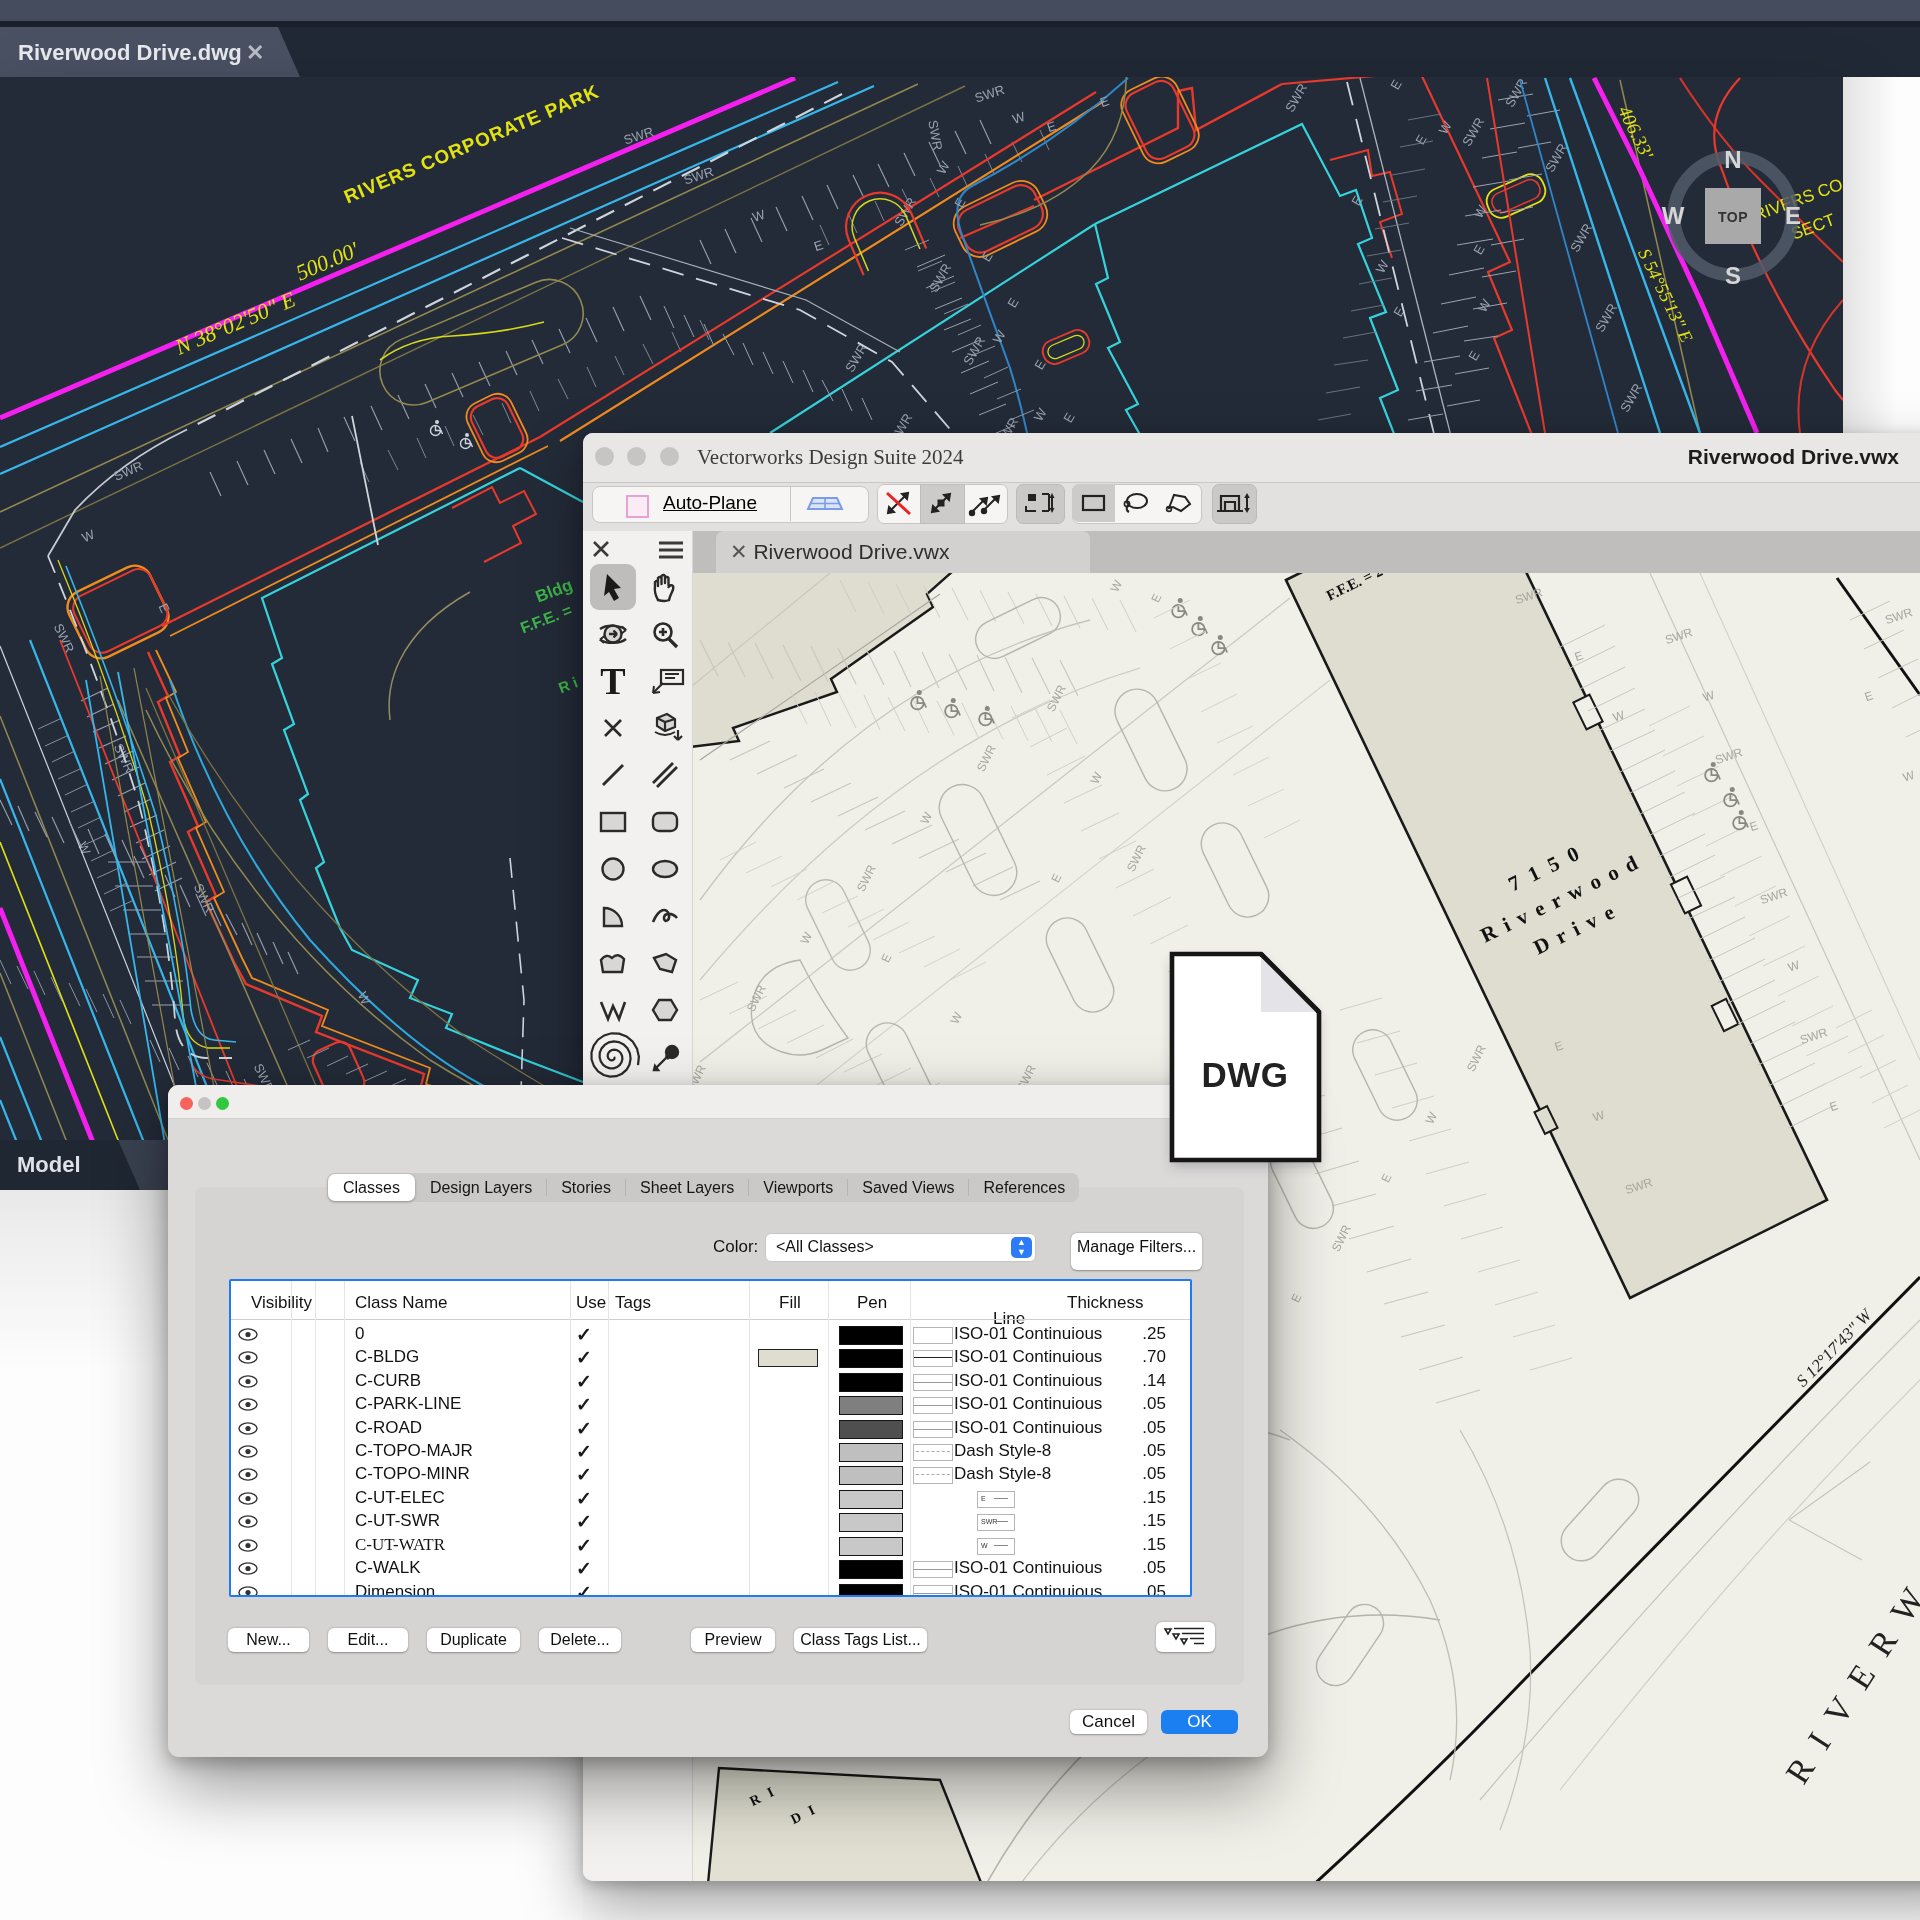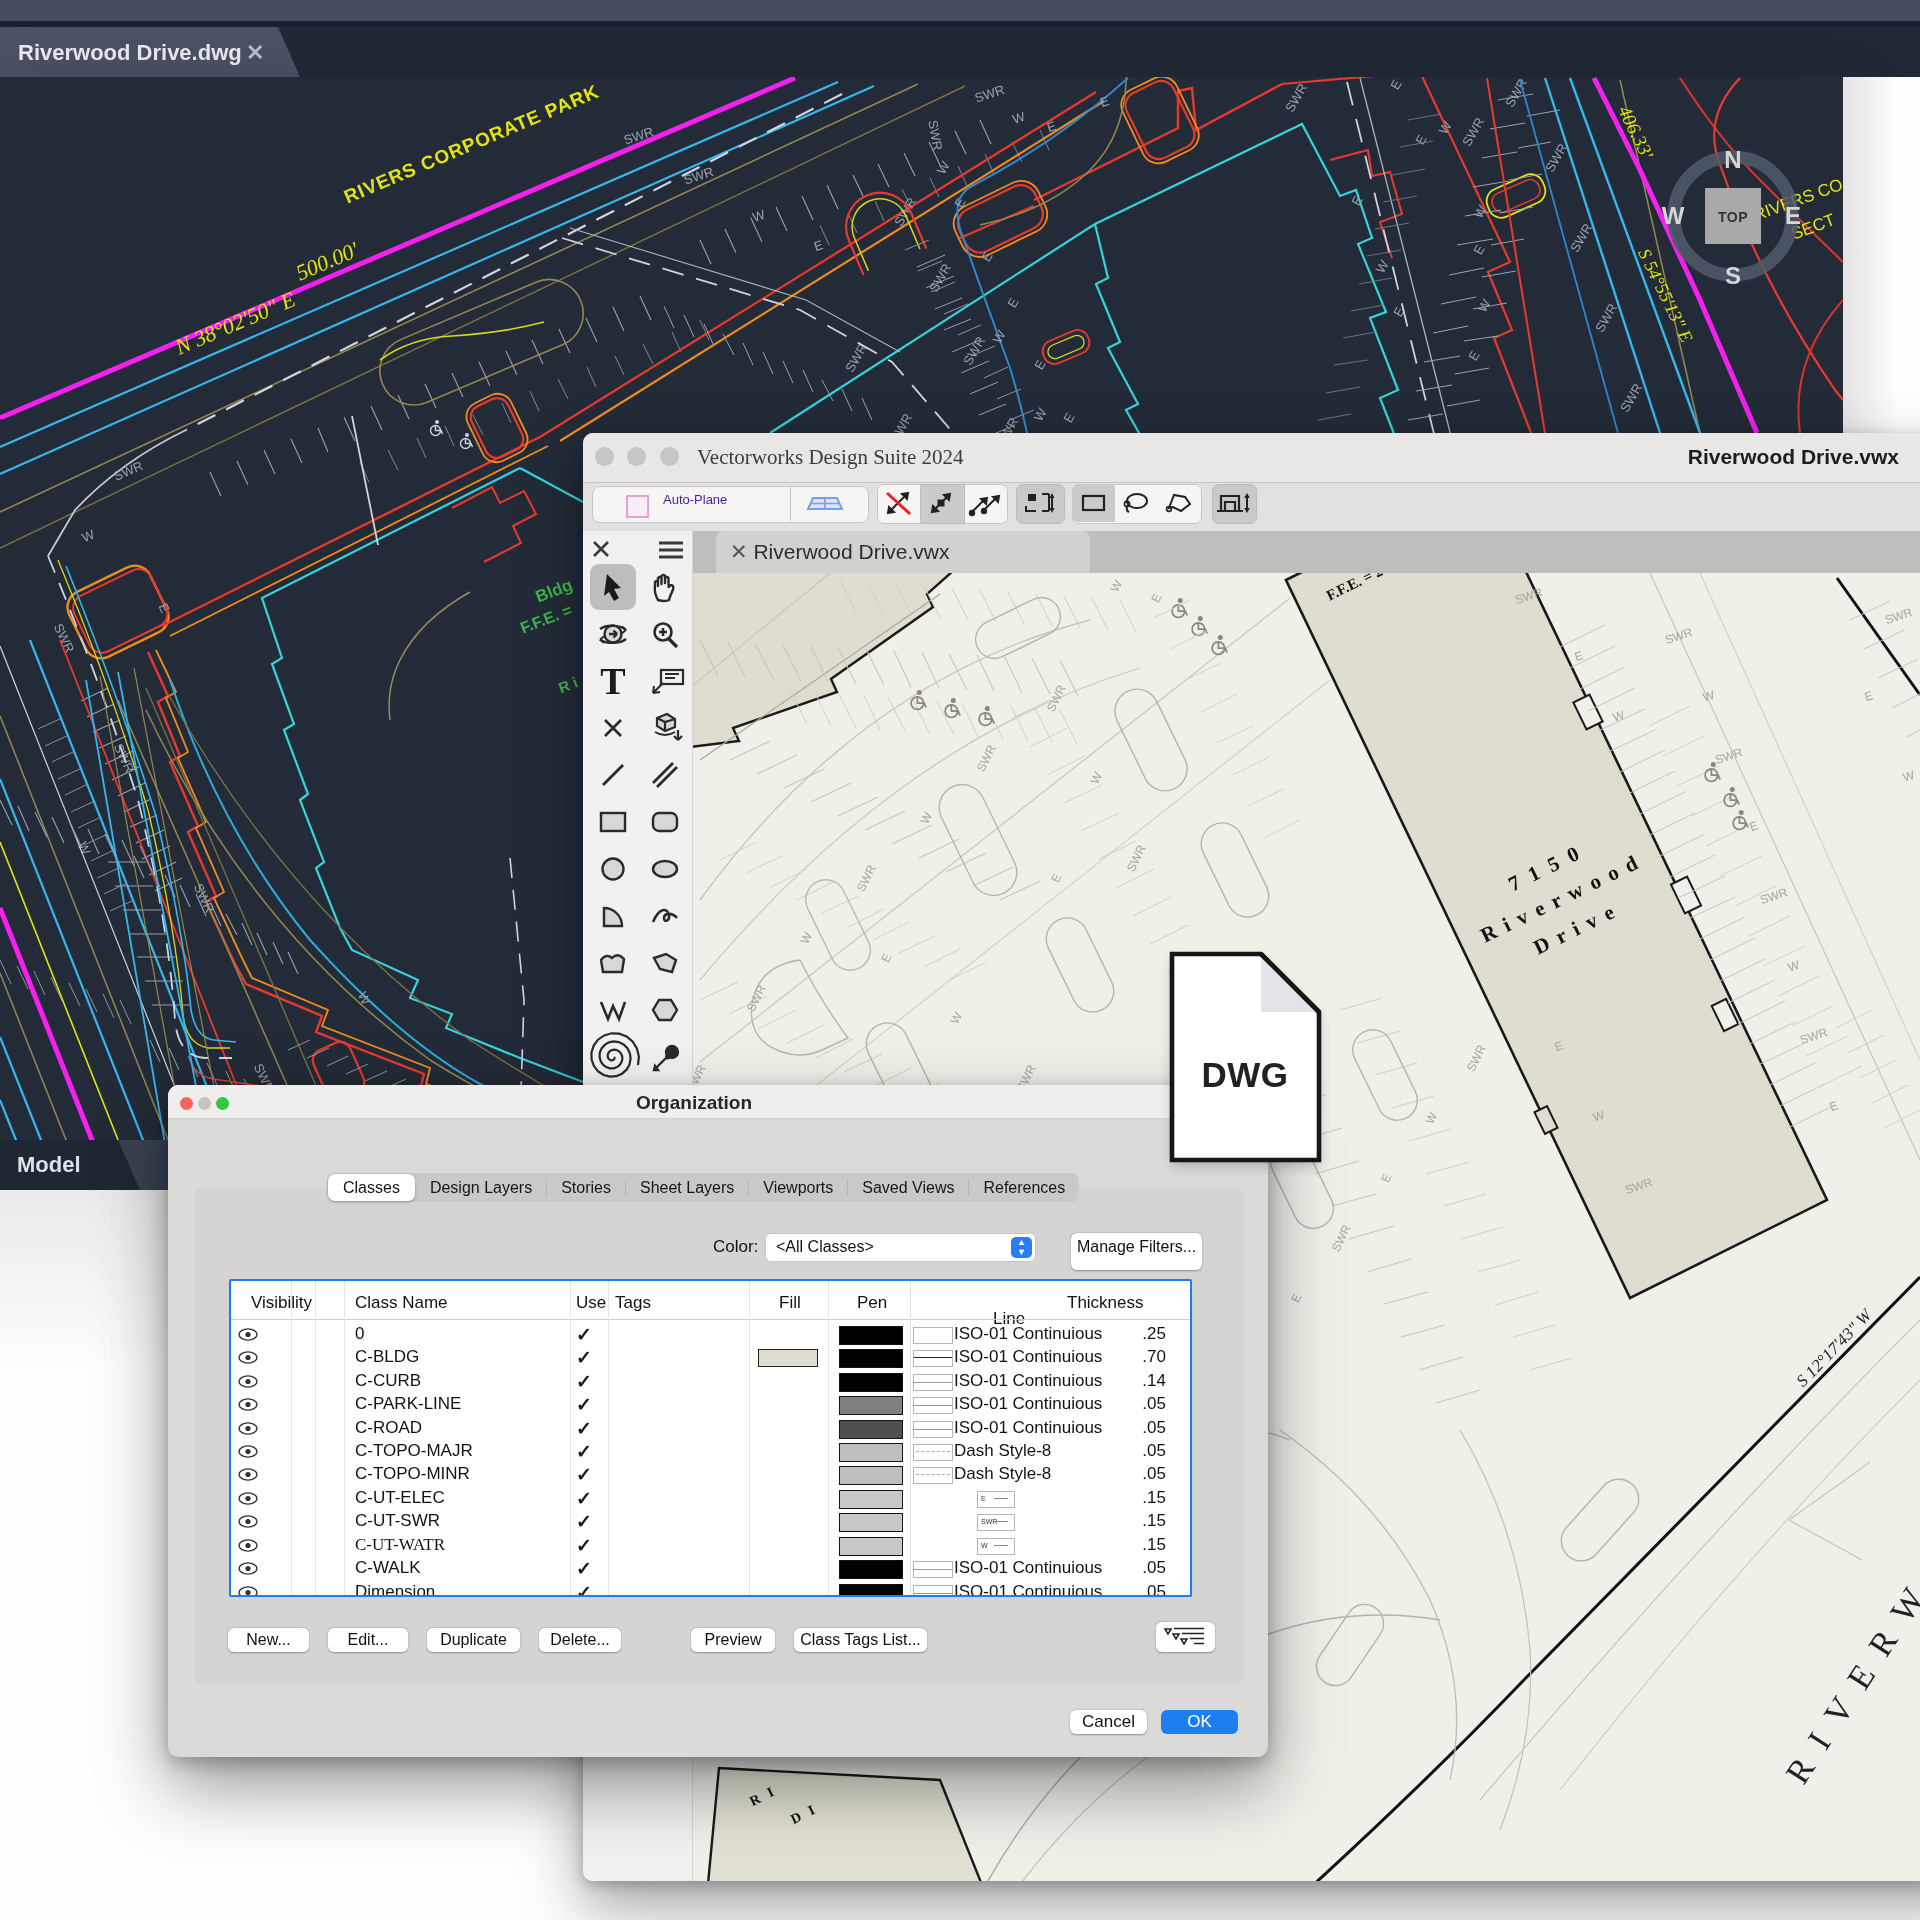--- a/index.html
+++ b/index.html
@@ -436,21 +436,21 @@
   <div class="abs" style="left:12px;top:14px;width:19px;height:19px;border-radius:50%;background:#c7c5c4;"></div>
   <div class="abs" style="left:44px;top:14px;width:19px;height:19px;border-radius:50%;background:#c7c5c4;"></div>
   <div class="abs" style="left:77px;top:14px;width:19px;height:19px;border-radius:50%;background:#c7c5c4;"></div>
   <div class="abs" style="left:114px;top:12px;font-size:21px;color:#3c3c3c;font-family:Liberation Serif, serif;">Vectorworks Design Suite 2024</div>
   <div class="abs" style="right:84px;top:12px;font-size:21px;font-weight:bold;color:#1d1d1d;">Riverwood Drive.vwx</div>
 
   <div class="abs" id="vwtoolbar" style="left:0;top:50px;width:100%;height:48px;background:#e3e1e0;">
       <div class="abs" style="left:9px;top:3px;width:275px;height:35px;background:#f7f5f4;border:1px solid #c9c7c6;border-radius:8px;"></div>
       <div class="abs" style="left:207px;top:3px;width:1px;height:35px;background:#c9c7c6;"></div>
       <div class="abs" style="left:43px;top:12px;width:19px;height:19px;background:#f9ecf5;border:2px solid #e9a0d4;"></div>
-      <div class="abs" style="left:80px;top:9px;font-size:13px;color:#4c1d95;">Auto-Plane</div>
+      <div class="abs" style="left:80px;top:9px;font-size:19px;color:#000000;text-decoration:underline;">Auto-Plane</div>
       <svg class="abs" style="left:222px;top:10px;" width="40" height="22" viewBox="0 0 40 22">
         <path d="M8 5 L32 5 L37 16 L3 16 Z" fill="#dbe4f8" stroke="#7c9be8" stroke-width="2"></path>
         <path d="M20 5 L20 16 M6 10.5 L34 10.5" stroke="#7c9be8" stroke-width="1.6"></path>
       </svg>
       <div class="abs" style="left:294px;top:1px;width:129px;height:38px;background:#f7f5f4;border:1px solid #c8c6c5;border-radius:7px;"></div>
       <div class="abs" style="left:337px;top:1px;width:43px;height:38px;background:#cdcbca;border:1px solid #c0bebd;border-radius:0;"></div>
       <svg class="abs" style="left:294px;top:1px;" width="43" height="38" viewBox="0 0 43 38">
         <g stroke="#222" stroke-width="2" fill="#222">
           <path d="M14 26 L28 12" fill="none"></path>
           <path d="M25 10 L31 9 L30 15 Z"></path>
@@ -975,21 +975,20 @@
   </svg>
 </div>
 
 <div class="abs" id="dialog" style="left:168px;top:1085px;width:1100px;height:672px;background:#dcdad9;border-radius:11px;
      box-shadow:0 30px 70px rgba(0,0,0,.40), 0 6px 18px rgba(0,0,0,.25);overflow:hidden;z-index:5;">
 
   <div class="abs" style="left:0;top:0;width:100%;height:33px;background:#f0eeed;border-bottom:1px solid #d2d0cf;"></div>
   <div class="abs" style="left:12px;top:12px;width:13px;height:13px;border-radius:50%;background:#f7635c;"></div>
   <div class="abs" style="left:30px;top:12px;width:13px;height:13px;border-radius:50%;background:#c6c4c3;"></div>
   <div class="abs" style="left:48px;top:12px;width:13px;height:13px;border-radius:50%;background:#2fc840;"></div>
-  <div class="abs" style="left:0;top:7px;width:1052px;height:20px;text-align:center;font-size:19px;font-weight:bold;color:#272727;">Organization</div>
 
   <div class="abs" style="left:27px;top:102px;width:1049px;height:498px;background:#d6d4d3;border-radius:8px;"></div>
 
   <div id="segtabs" class="abs" style="left:159px;top:88px;height:29px;background:#cbc9c8;border-radius:8px;display:flex;align-items:center;font-size:16px;color:#161616;">
     <div style="padding:0 15px;height:27px;line-height:27px;background:#ffffff;border-radius:7px;margin:1px;box-shadow:0 1px 3px rgba(0,0,0,.3);font-weight:500;">Classes</div>
     <div class="seg">Design Layers</div>
       <div class="sep"></div>
     <div class="seg">Stories</div>
       <div class="sep"></div>
     <div class="seg">Sheet Layers</div>

